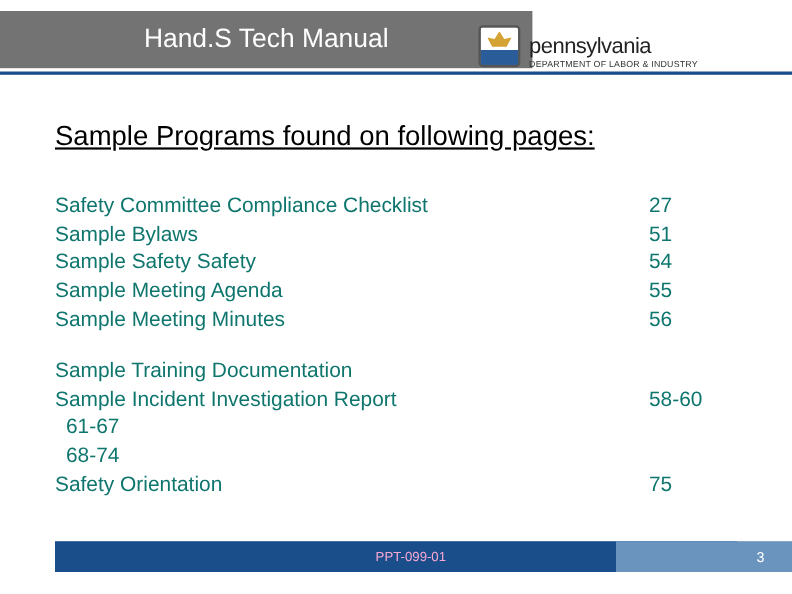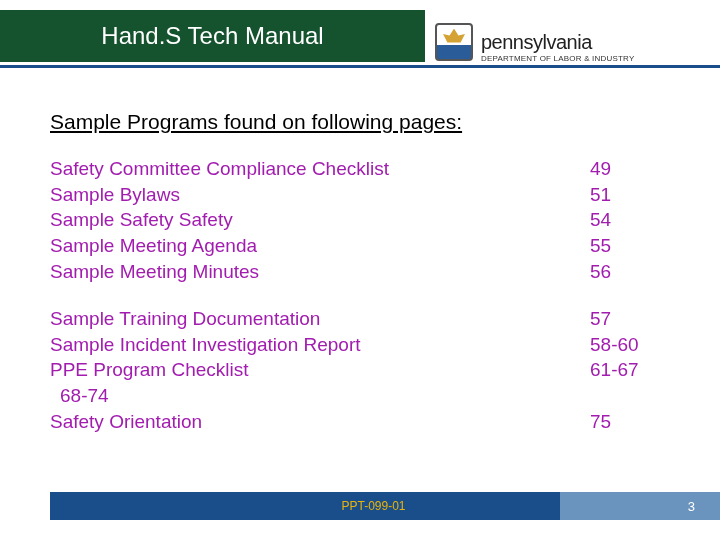--- a/index.html
+++ b/index.html
@@ -8,23 +8,23 @@
     height: 540px;
     background: #fff;
     font-family: Verdana, Geneva, sans-serif;
     position: relative;
     overflow: hidden;
   }
   .header-bar {
     position: absolute;
     top: 10px;
     left: 0;
-    width: 425px;
+    width: 484px;
     height: 52px;
-    background: #14532d;
+    background: #737373;
     display: flex;
     align-items: center;
     justify-content: center;
   }
   .header-title {
     color: #fff;
     font-size: 24px;
     font-weight: 400;
   }
   .header-line {
@@ -62,47 +62,47 @@
   .logo-text { display: flex; flex-direction: column; margin-top: 11px; }
   .state-name { font-size: 20px; font-weight: 400; color: #222; letter-spacing: -0.5px; }
   .dept-name { font-size: 8px; color: #333; letter-spacing: 0.2px; }
   .content {
     position: absolute;
     top: 110px;
     left: 50px;
     width: 620px;
   }
   .intro {
-    font-size: 21px;
+    font-size: 25px;
     text-decoration: underline;
     color: #000;
-    margin-bottom: 22px;
+    margin-bottom: 36px;
   }
   .group { margin-bottom: 22px; }
   .row {
     display: flex;
     justify-content: space-between;
     font-size: 19px;
-    color: #a21caf;
+    color: #0f766e;
     line-height: 1.35;
   }
   .row .label { flex: 1; }
   .row .page { width: 90px; text-align: left; padding-left: 10px; }
   .footer-bar {
     position: absolute;
     bottom: 20px;
     left: 50px;
     width: 620px;
     height: 28px;
     background: #1a4e8a;
     display: flex;
     align-items: center;
     justify-content: center;
     font-size: 12px;
-    color: #eab308;
+    color: #f9a8d4;
     padding-left: 27px;
   }
   .page-num {
     position: absolute;
     bottom: 26px;
     right: 25px;
     color: #fff;
     font-size: 13px;
     z-index: 2;
   }
@@ -130,21 +130,21 @@
     <div class="dept-name">DEPARTMENT OF LABOR &amp; INDUSTRY</div>
   </div>
 </div>
 
 <div class="content">
   <div class="intro">Sample Programs found on following pages:</div>
 
   <div class="group">
     <div class="row">
       <span class="label">Safety Committee Compliance Checklist</span>
-      <span class="page">49</span>
+      <span class="page">27</span>
     </div>
     <div class="row">
       <span class="label">Sample Bylaws</span>
       <span class="page">51</span>
     </div>
     <div class="row">
       <span class="label">Sample Safety Safety</span>
       <span class="page">54</span>
     </div>
     <div class="row">
@@ -153,28 +153,26 @@
     </div>
     <div class="row">
       <span class="label">Sample Meeting Minutes</span>
       <span class="page">56</span>
     </div>
   </div>
 
   <div class="group">
     <div class="row">
       <span class="label">Sample Training Documentation</span>
-      <span class="page">57</span>
     </div>
     <div class="row">
       <span class="label">Sample Incident Investigation Report</span>
       <span class="page">58-60</span>
     </div>
     <div class="row">
-      <span class="label">PPE Program Checklist</span>
       <span class="page">61-67</span>
     </div>
     <div class="row">
       <span class="page">68-74</span>
     </div>
     <div class="row">
       <span class="label">Safety Orientation</span>
       <span class="page">75</span>
     </div>
   </div>

